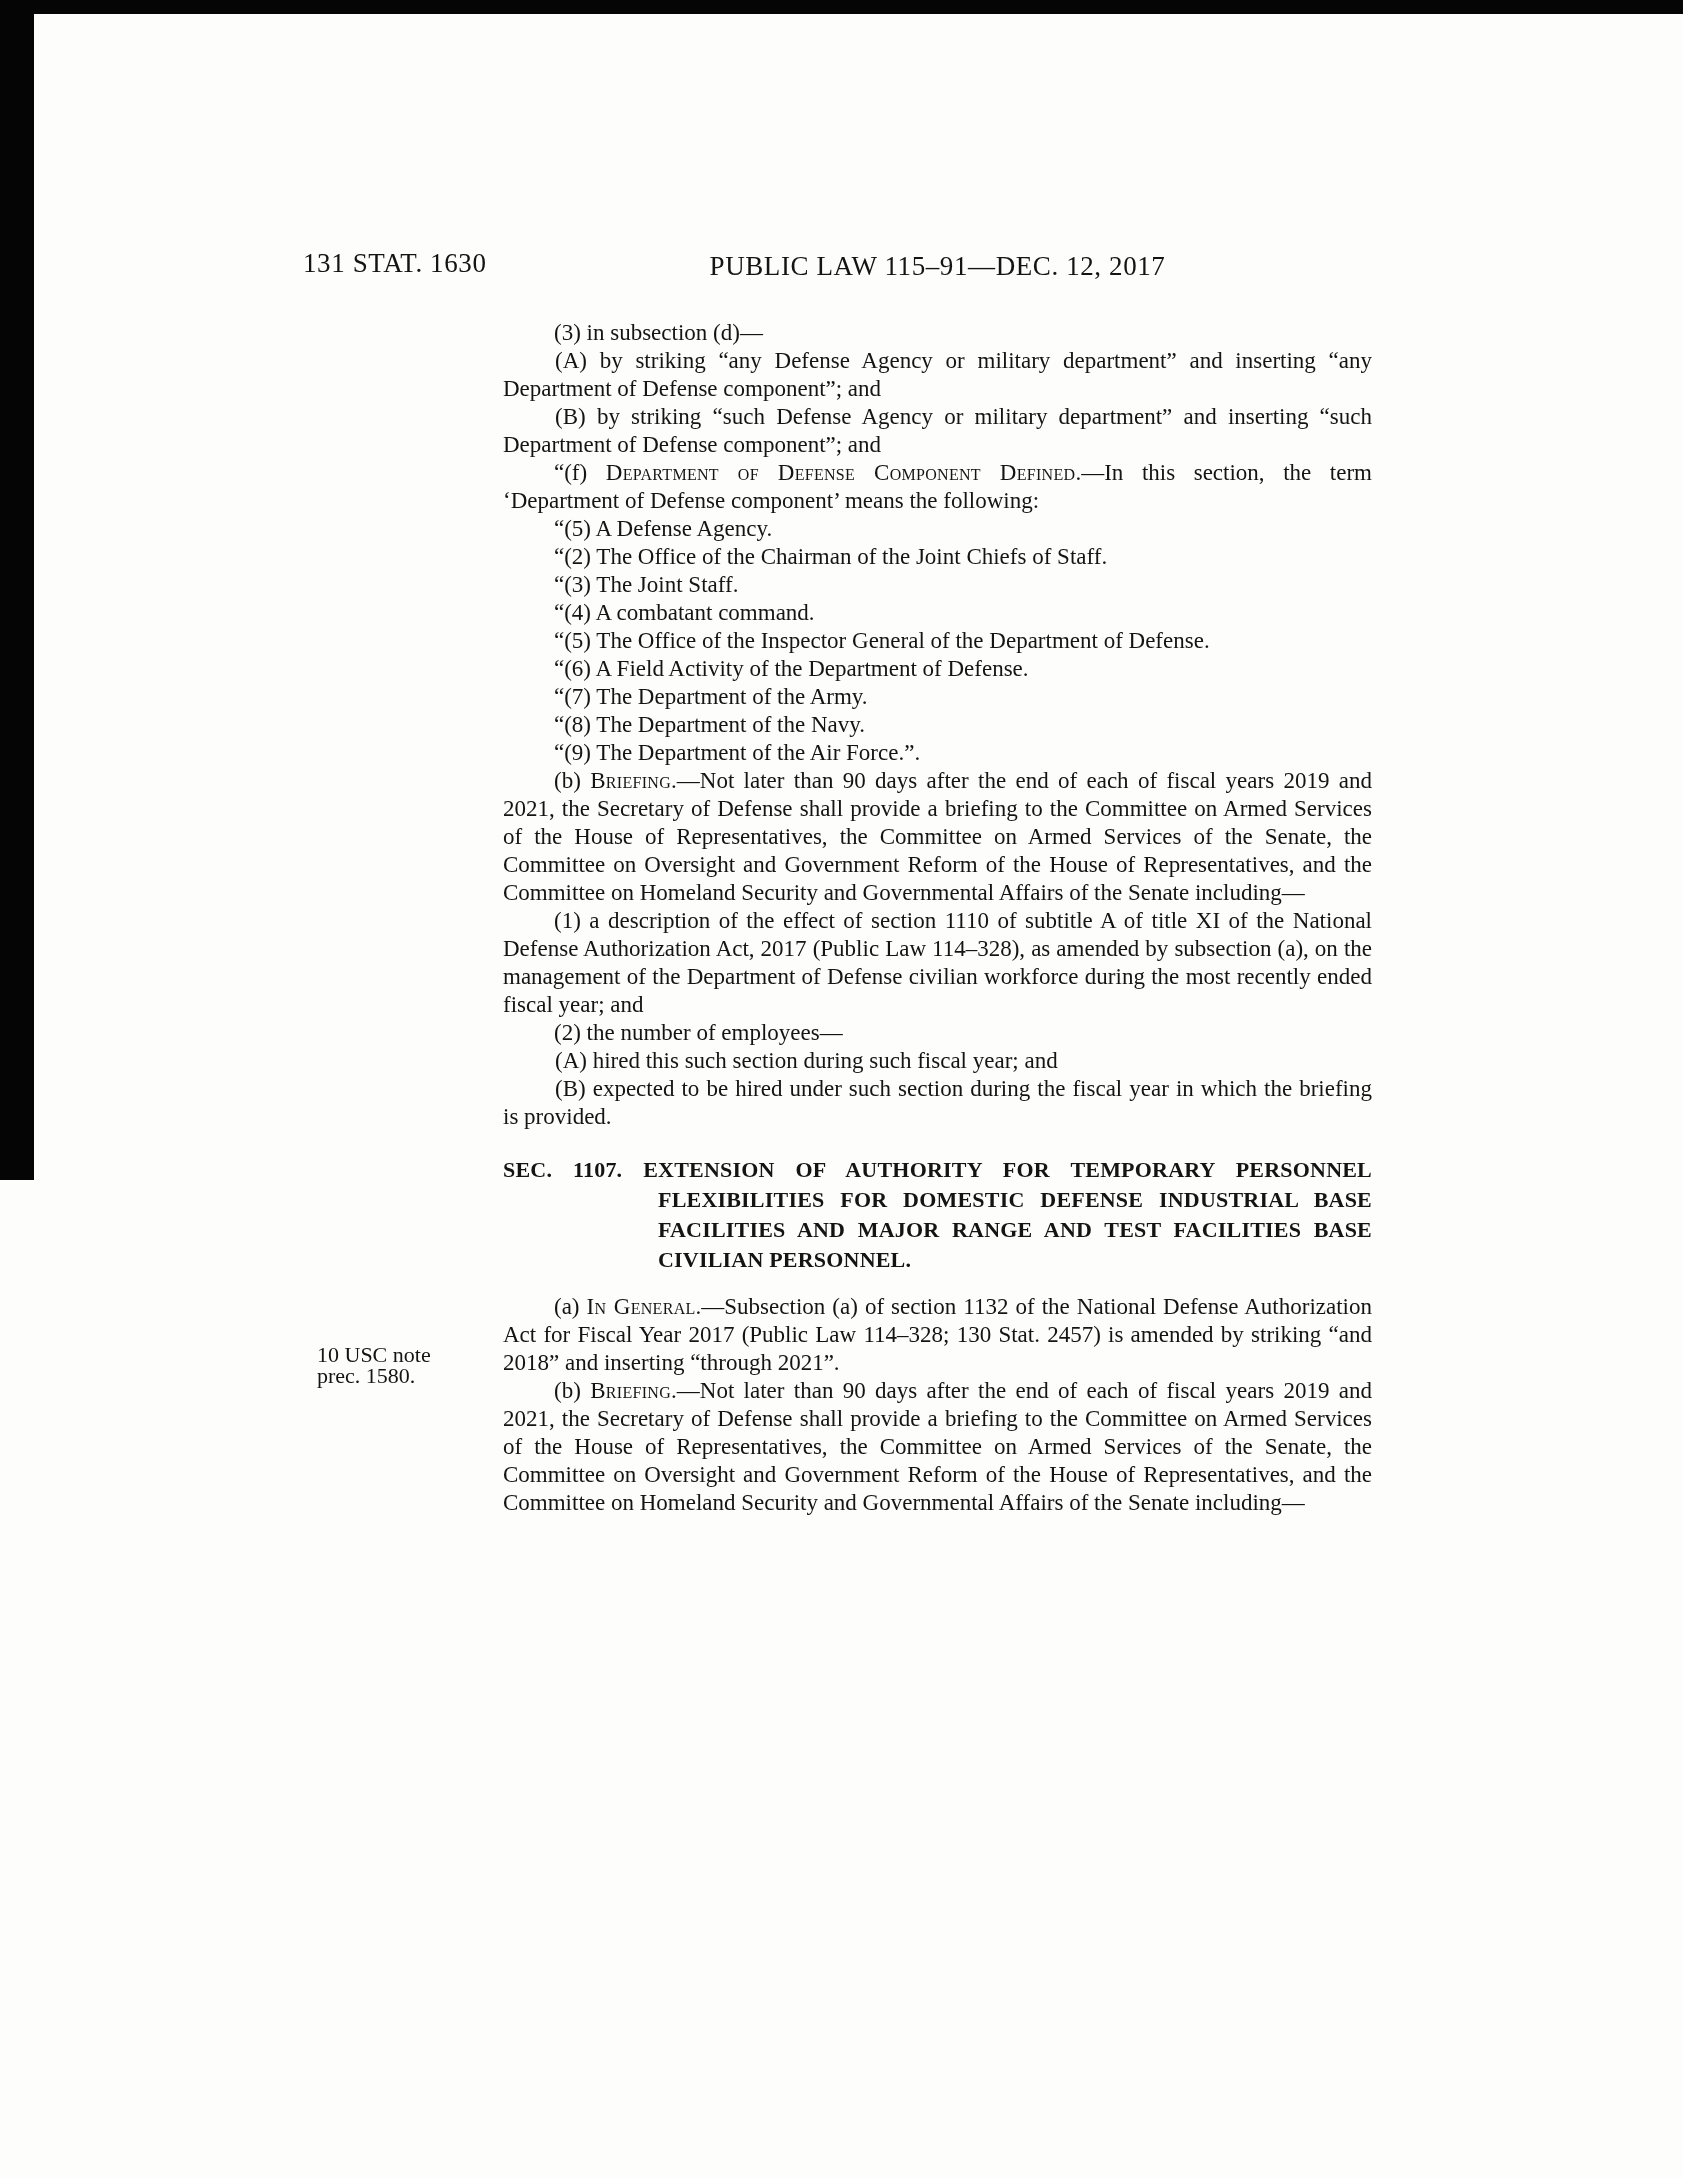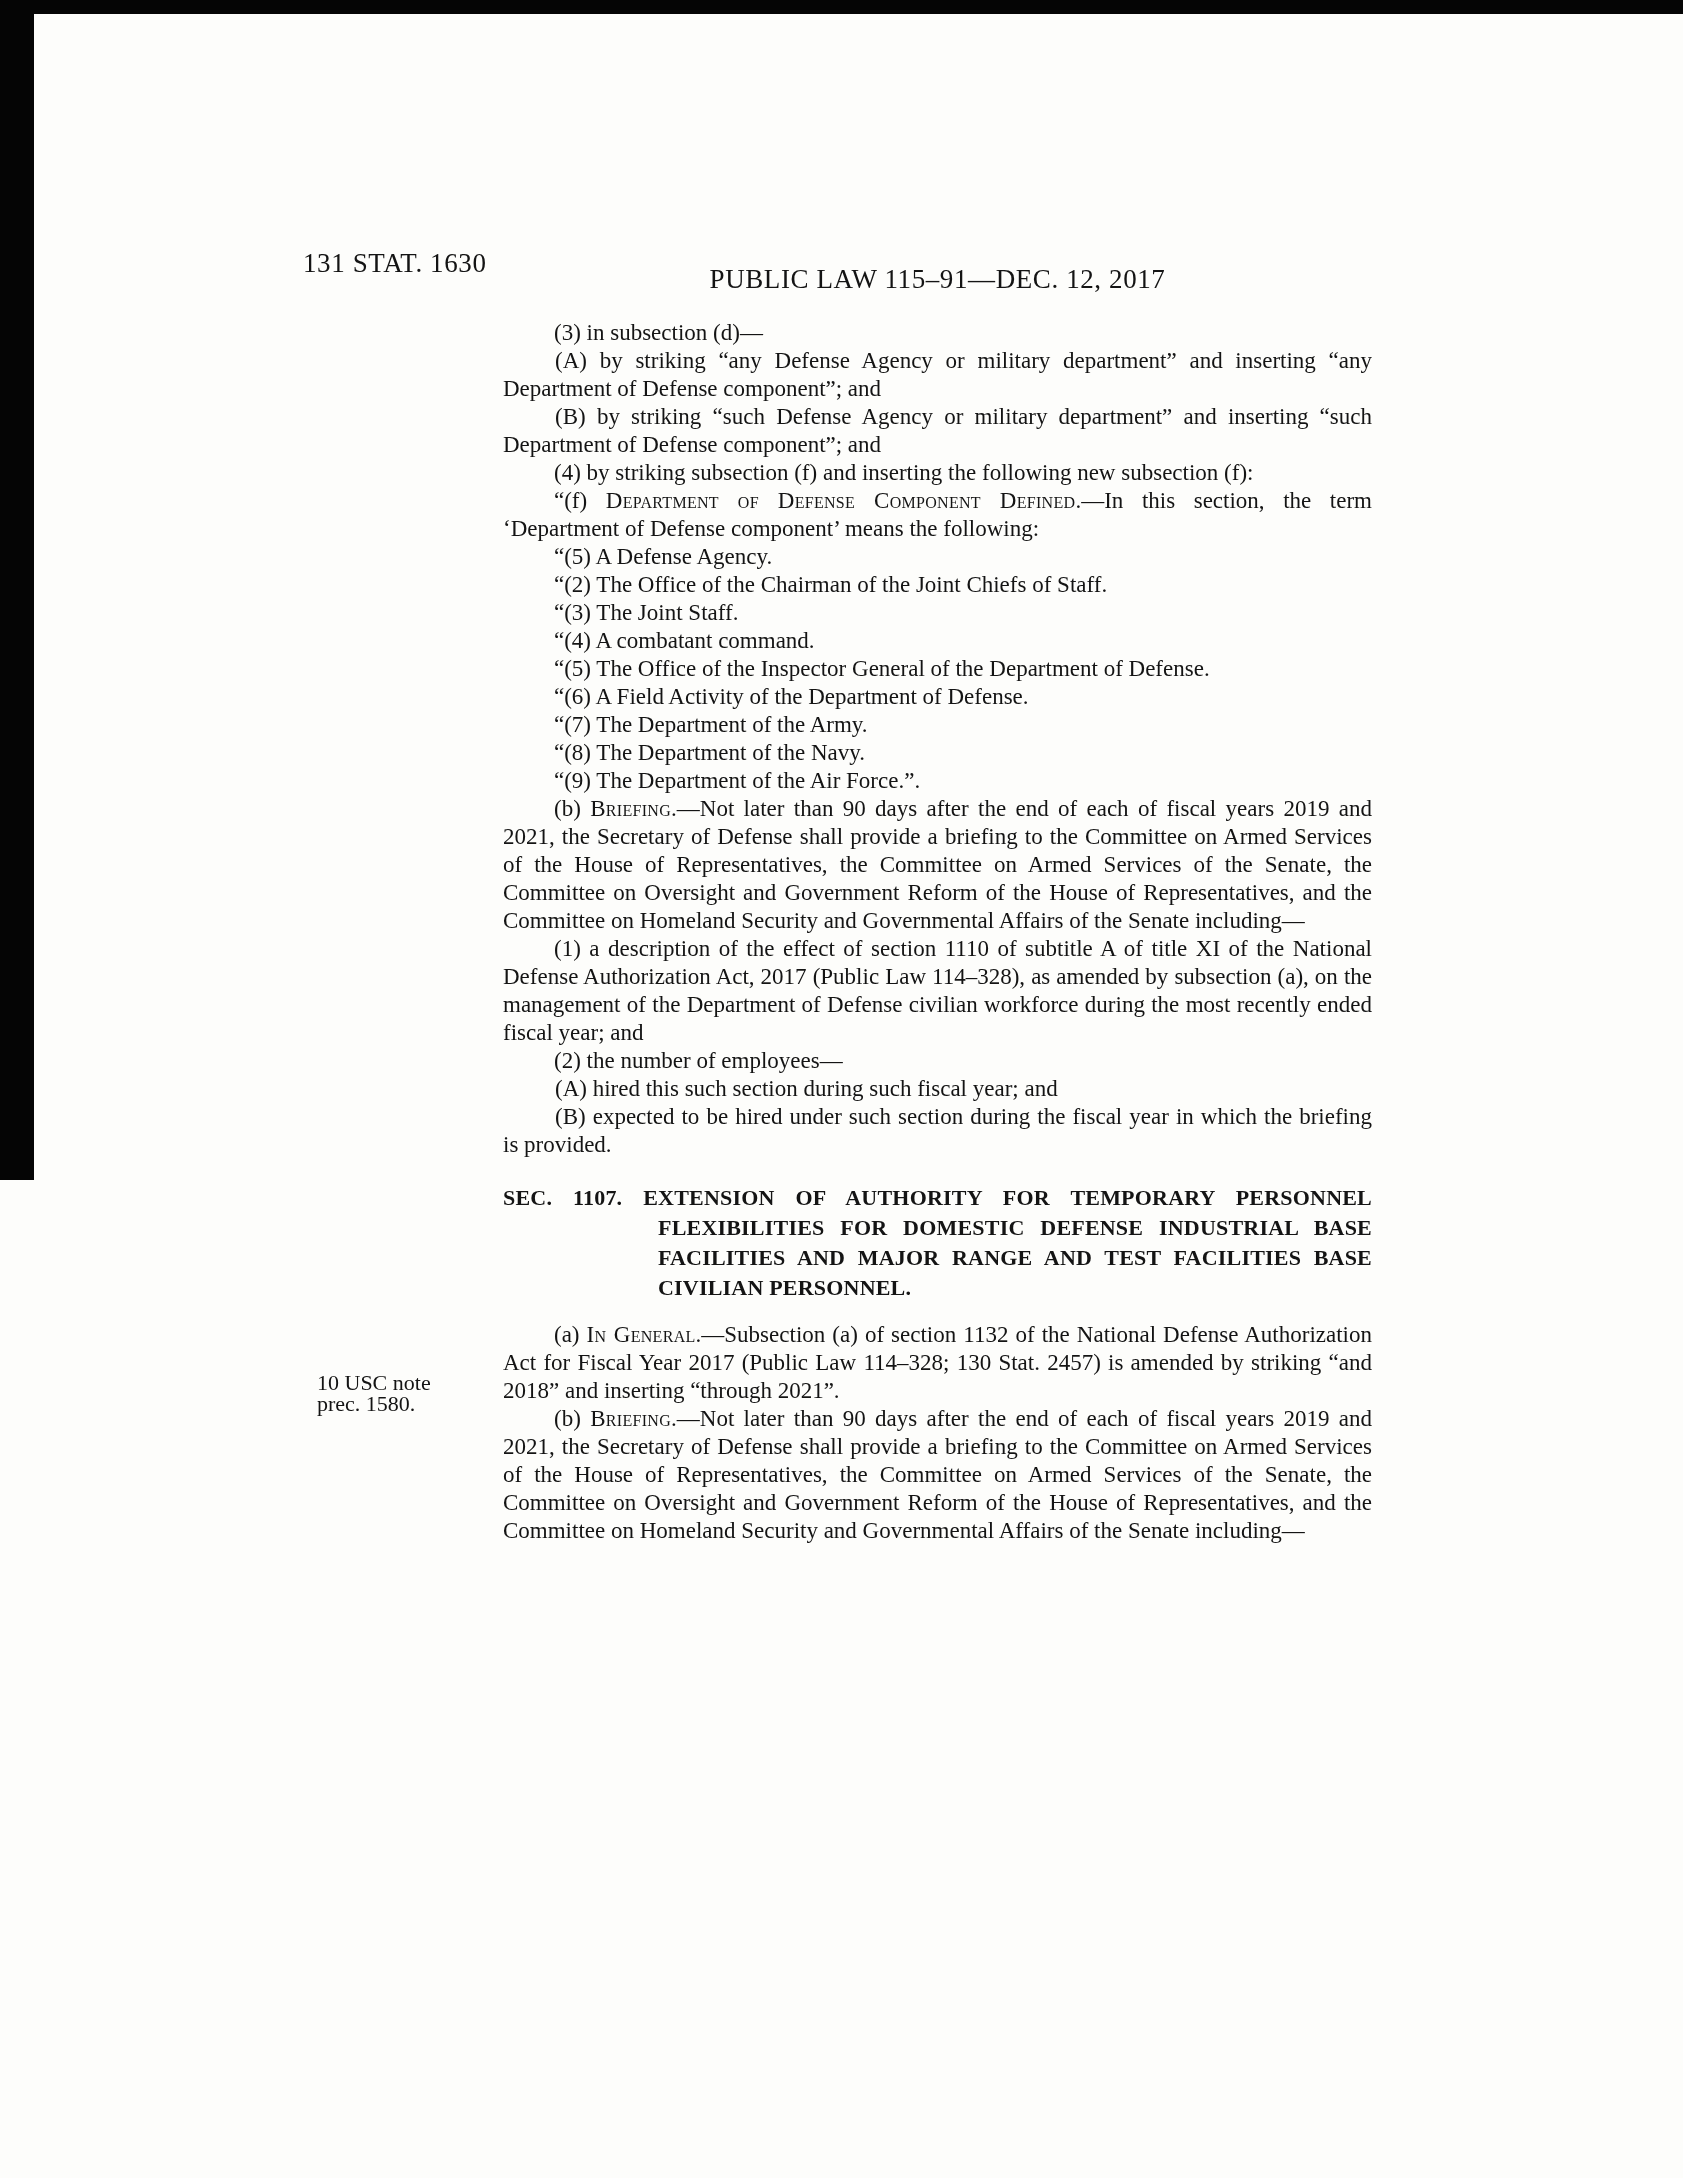--- a/index.html
+++ b/index.html
@@ -32,21 +32,21 @@
   }
   .header-stat {
     position: absolute;
     left: 303px; top: 248px;
     font-size: 27px;
     letter-spacing: 0.6px;
     white-space: nowrap;
   }
   .header-title {
     position: absolute;
-    left: 503px; top: 264px;
+    left: 503px; top: 251px;
     width: 869px;
     text-align: center;
     font-size: 27px;
     letter-spacing: 0.6px;
     white-space: nowrap;
   }
   .content {
     position: absolute;
     left: 503px; top: 319px;
     width: 869px;
@@ -95,21 +95,20 @@
   <div class="header-title">PUBLIC LAW 115–91—DEC. 12, 2017</div>
 
   <main class="content">
 
     <p class="lvl1"><span>(3) in subsection (d)—</span></p>
 
     <p class="lvl2"><span>(A) by striking “any Defense Agency or military department” and inserting “any Department of Defense component”; and</span></p>
 
     <p class="lvl2"><span>(B) by striking “such Defense Agency or military department” and inserting “such Department of Defense component”; and</span></p>
 
-    <p class="lvl1"><span>(4) by striking subsection (f) and inserting the following new subsection (f):</span></p>
 
     <p class="lvl0"><span>“(f) </span><span class="sc">Department of Defense Component Defined</span><span>.—In this section, the term ‘Department of Defense component’ means the following:</span></p>
 
     <p class="lvl1"><span>“(5) A Defense Agency.</span></p>
 
     <p class="lvl1"><span>“(2) The Office of the Chairman of the Joint Chiefs of Staff.</span></p>
 
     <p class="lvl1"><span>“(3) The Joint Staff.</span></p>
 
     <p class="lvl1"><span>“(4) A combatant command.</span></p>

